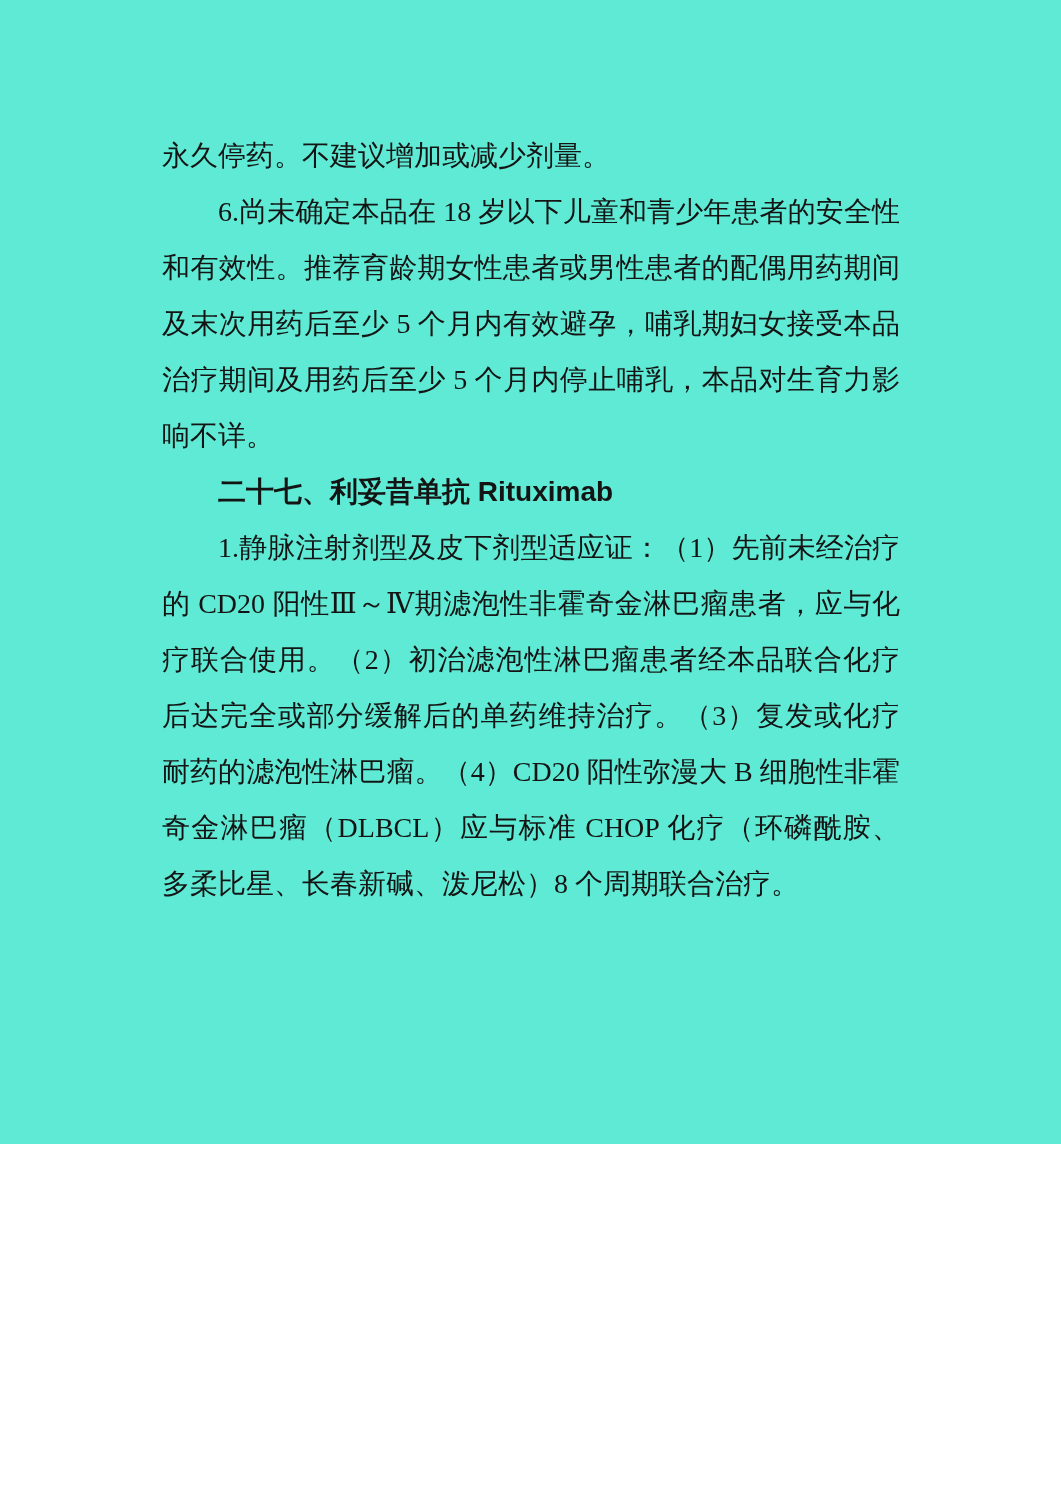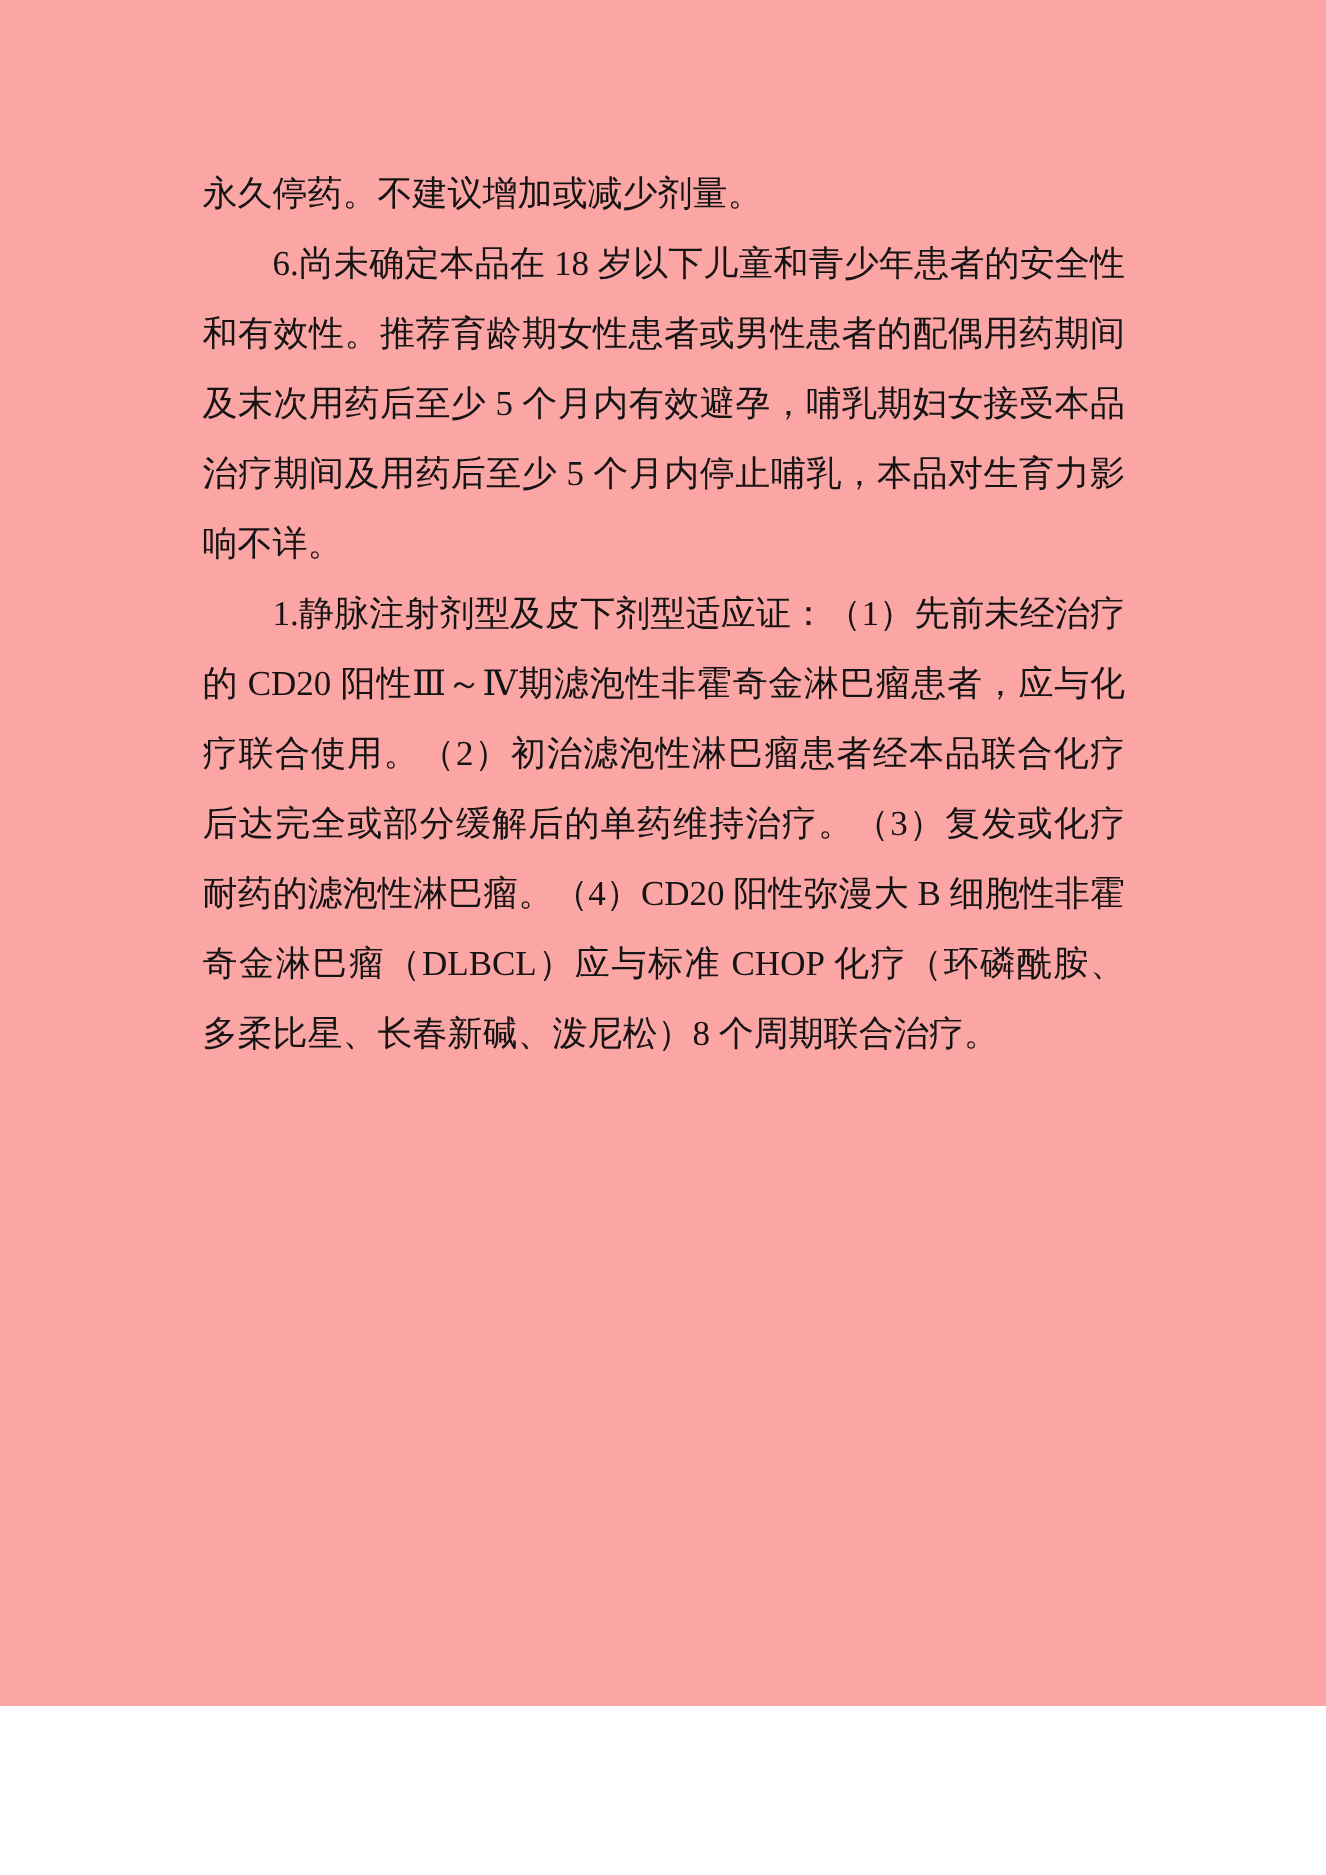--- a/index.html
+++ b/index.html
@@ -3,22 +3,22 @@
 <meta charset="utf-8">
 <style>
   html, body {
     margin: 0;
     padding: 0;
     background: #ffffff;
   }
   .page {
     position: relative;
     width: 1061px;
-    height: 1365px;
-    background: #fca5a5;
+    height: 1144px;
+    background: #5eead4;
     overflow: hidden;
     color: #141414;
   }
   .content {
     position: absolute;
     left: 162px;
     top: 128px;
     width: 738px;
     font-family: "Liberation Serif", "DejaVu Serif", serif;
     font-size: 28px;
@@ -56,20 +56,21 @@
 <body>
 
 <div class="page">
   <div class="content">
 
     <p class="para">永久停药。不建议增加或减少剂量。</p>
 
 
     <p class="para indent">6.尚未确定本品在 18 岁以下儿童和青少年患者的安全性和有效性。推荐育龄期女性患者或男性患者的配偶用药期间及末次用药后至少 5 个月内有效避孕，哺乳期妇女接受本品治疗期间及用药后至少 5 个月内停止哺乳，本品对生育力影响不详。</p>
 
+    <p class="para indent heading">二十七、利妥昔单抗 Rituximab</p>
 
 
 
     <p class="para indent">1.静脉注射剂型及皮下剂型适应证：（1）先前未经治疗的 CD20 阳性Ⅲ～Ⅳ期滤泡性非霍奇金淋巴瘤患者，应与化疗联合使用。（2）初治滤泡性淋巴瘤患者经本品联合化疗后达完全或部分缓解后的单药维持治疗。（3）复发或化疗耐药的滤泡性淋巴瘤。（4）CD20 阳性弥漫大 B 细胞性非霍奇金淋巴瘤（DLBCL）应与标准 CHOP 化疗（环磷酰胺、多柔比星、长春新碱、泼尼松）8 个周期联合治疗。</p>
 
 
   </div>
 
   <div class="page-number">211</div>
 </div>

